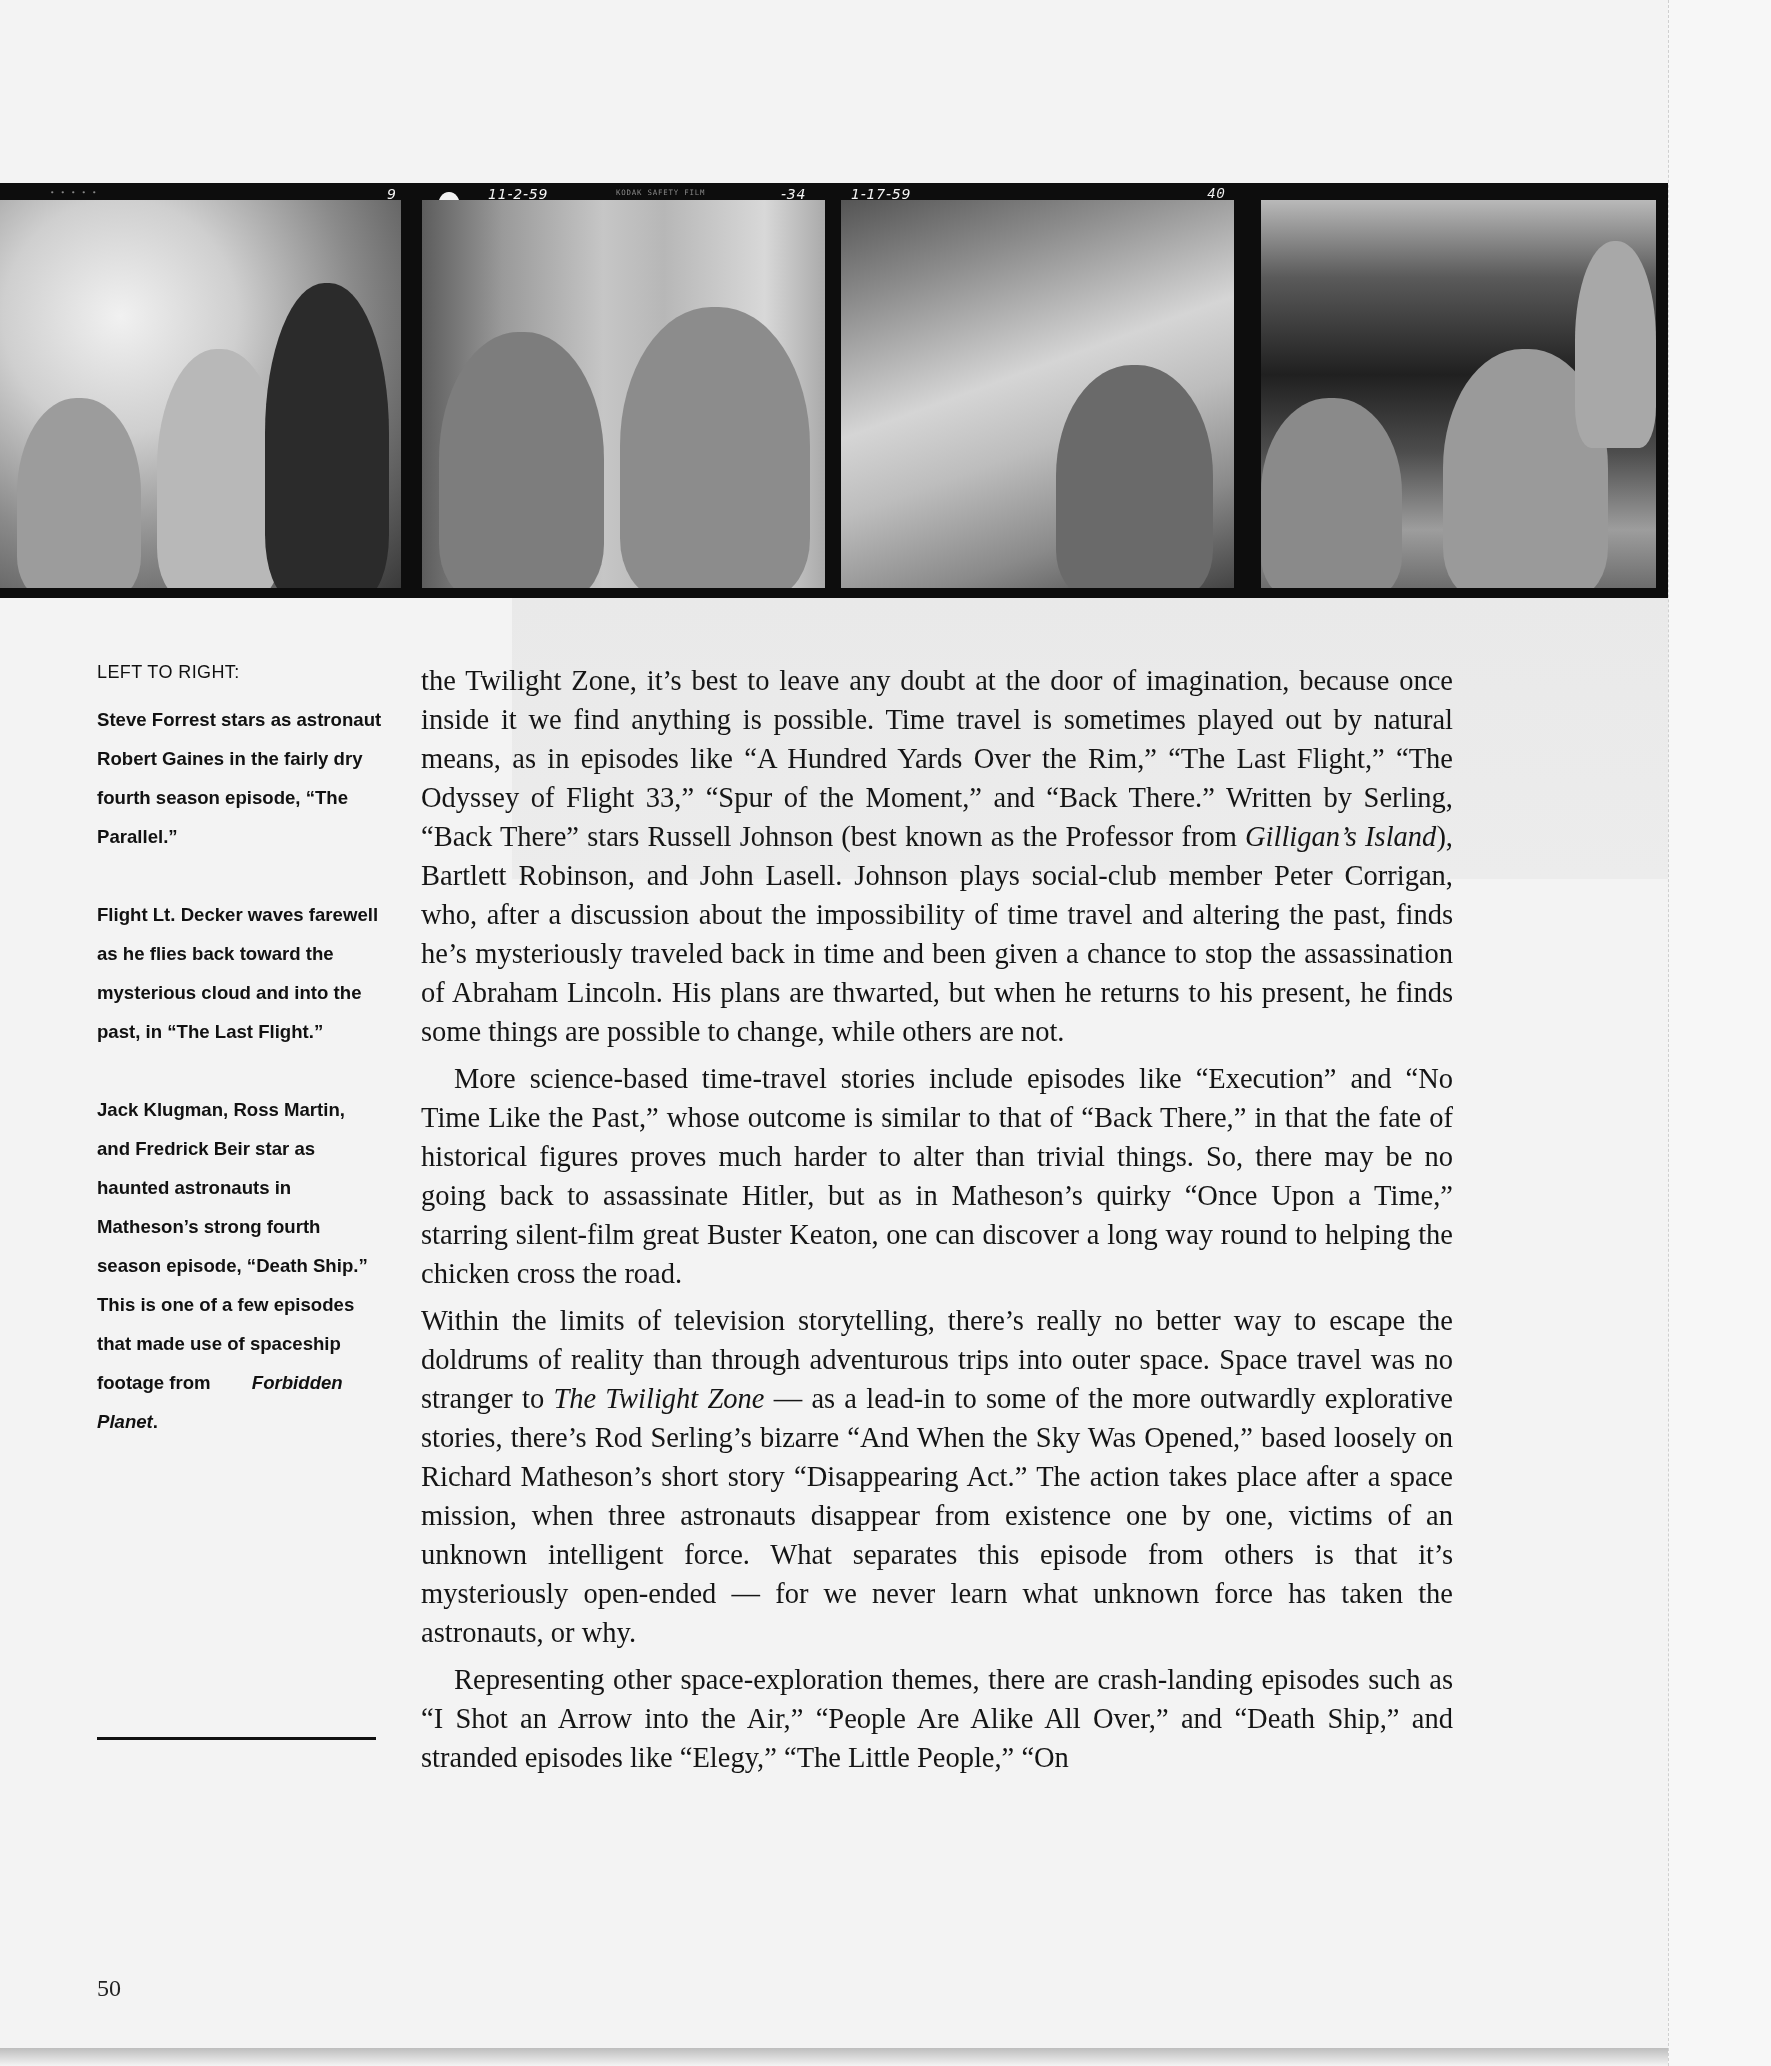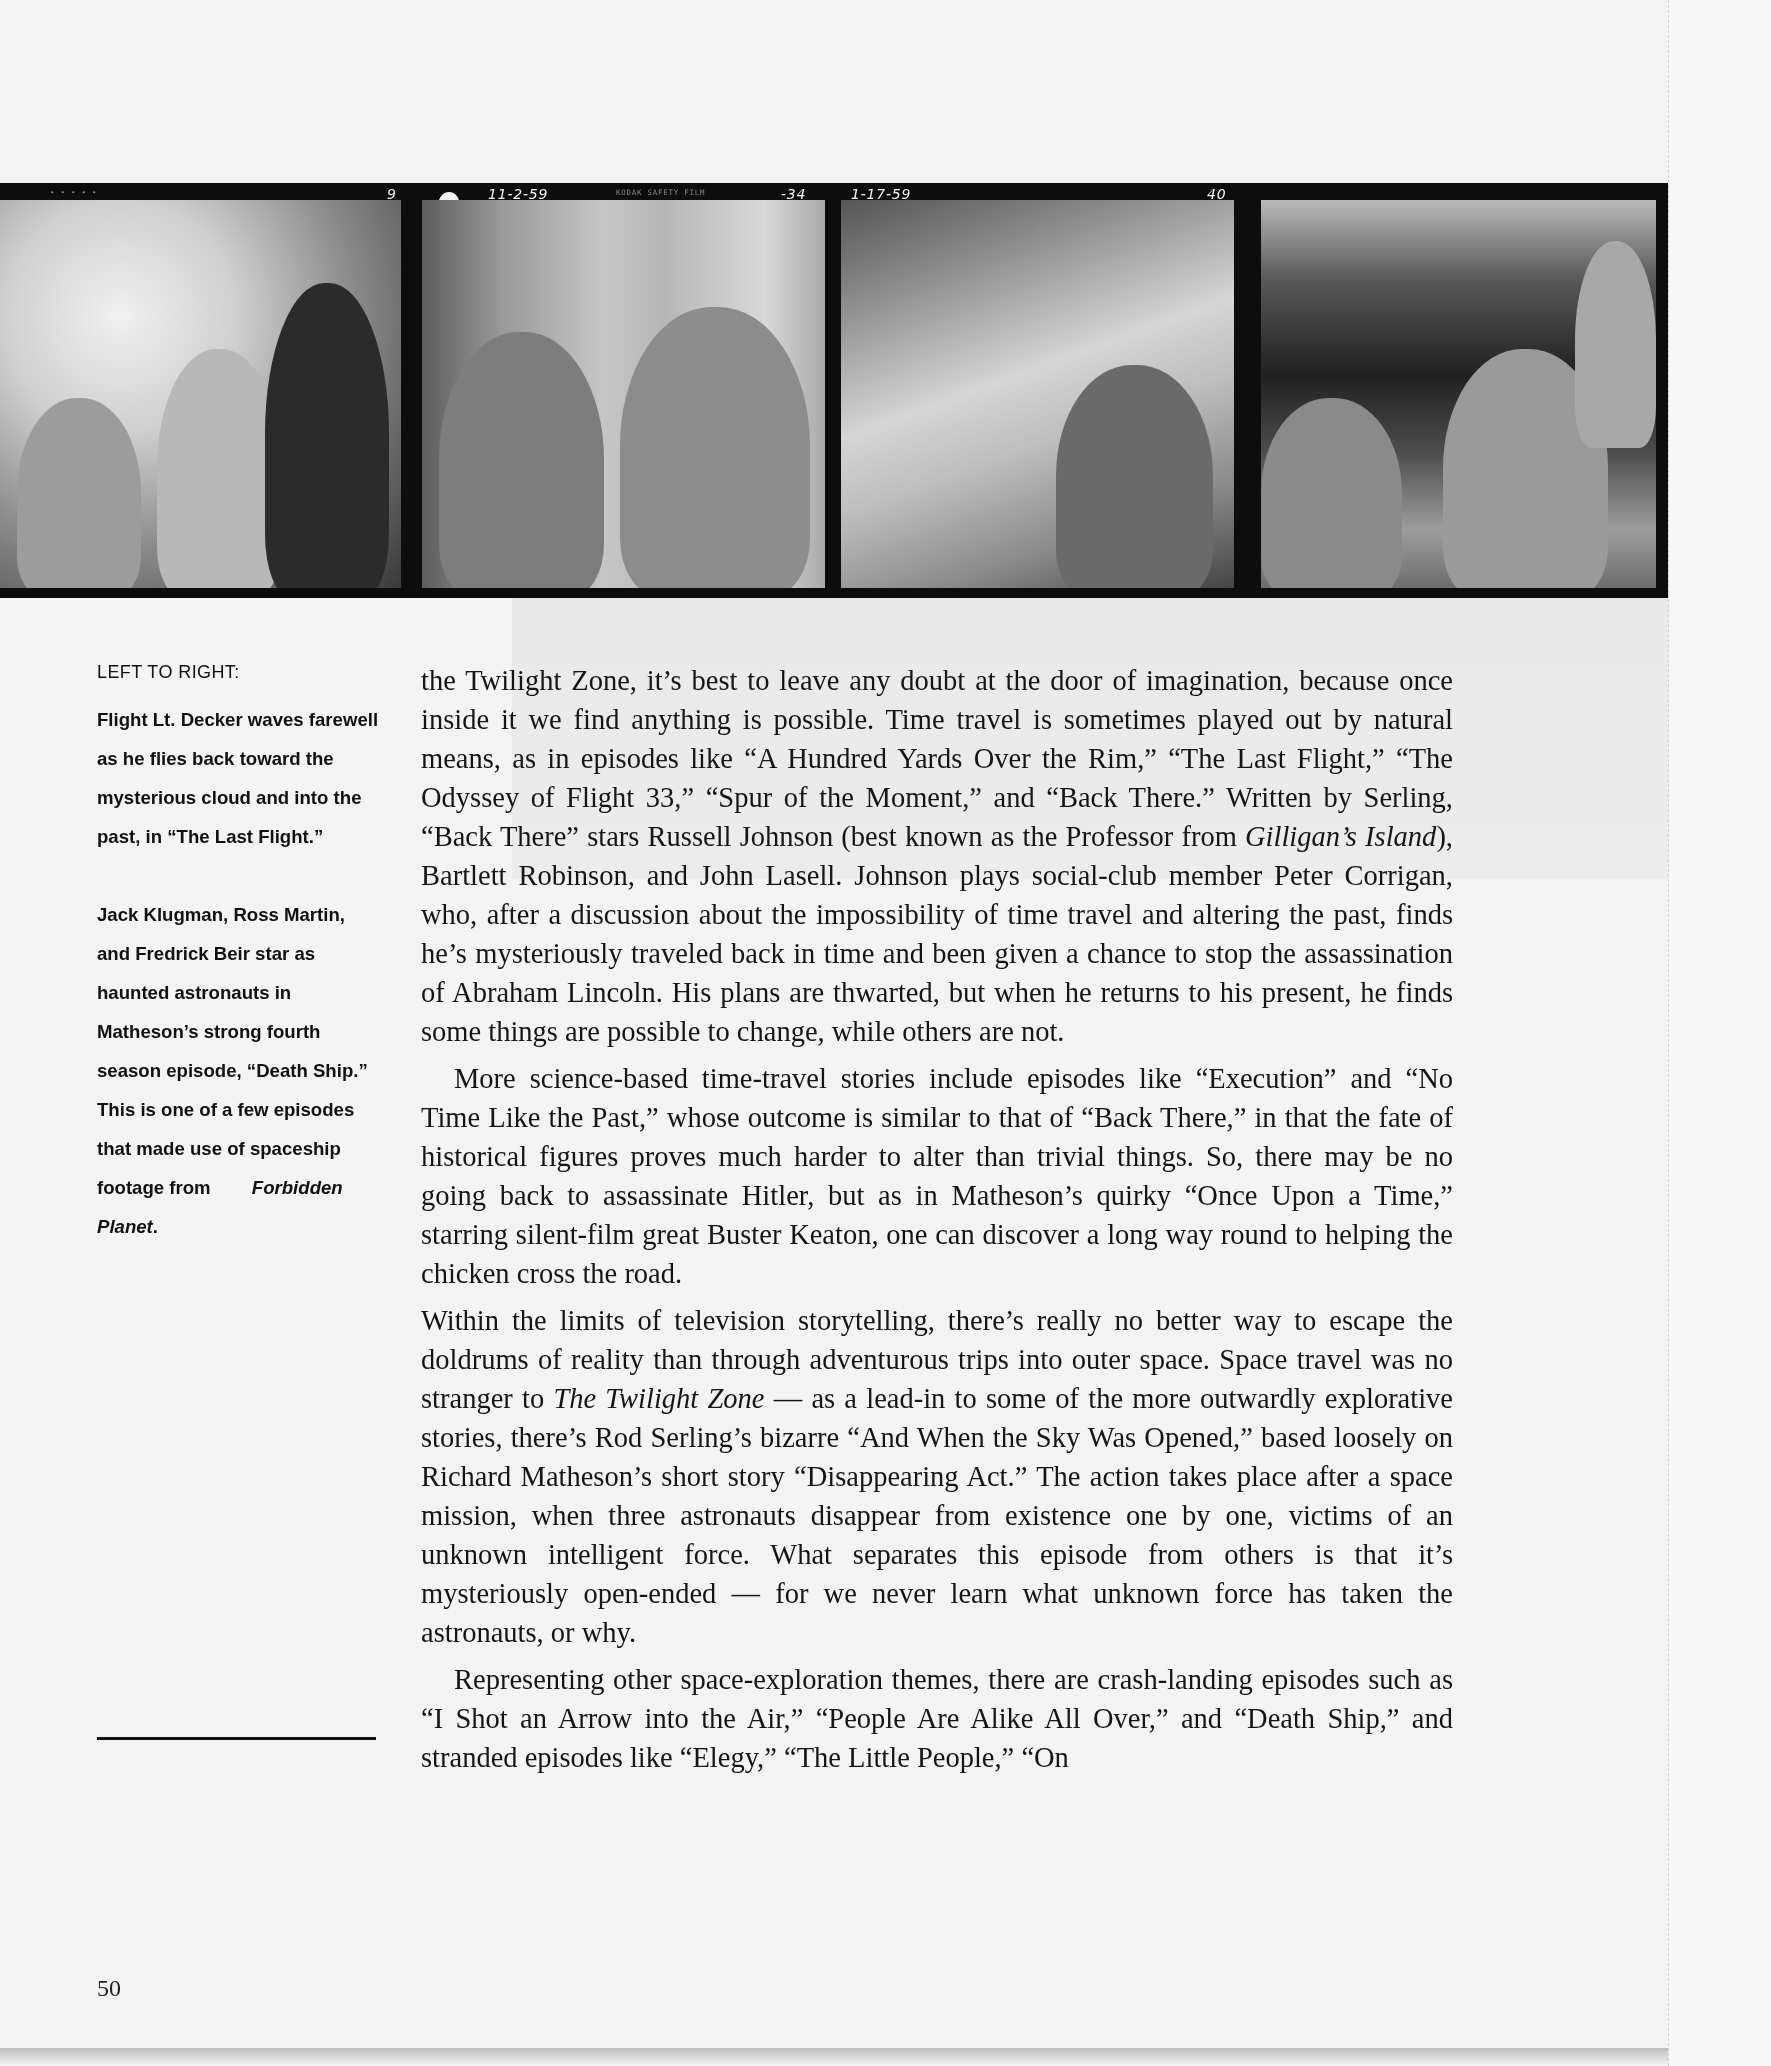--- a/index.html
+++ b/index.html
@@ -38,21 +38,21 @@
 <div class="gray-band"></div>
 
 <div class="filmstrip">
   <span class="frame-meta" style="left:50px;">• • • • •</span>
   <span class="frame-label" style="left:387px;">9</span>
   <span class="sprocket" style="left:438px;"></span>
   <span class="frame-label" style="left:488px;">11-2-59</span>
   <span class="frame-meta" style="left:616px;">KODAK SAFETY FILM</span>
   <span class="frame-label" style="left:781px;">-34</span>
   <span class="frame-label" style="left:851px;">1-17-59</span>
-  <span class="frame-label" style="left:1207px;">40</span>
+  <span class="frame-label" style="left:1207px;font-family:Liberation Mono, monospace;">40</span>
 
   <div class="frame f1">
     <div class="figure" style="left:16.5px; top:198px; width:124px; height:198px; background:#9c9c9c;"></div>
     <div class="figure" style="left:157px; top:149px; width:124px; height:248px; background:#b8b8b8;"></div>
     <div class="figure" style="left:265px; top:83px; width:124px; height:314px; background:#2b2b2b;"></div>
   </div>
   <div class="frame f2">
     <div class="figure" style="left:16.5px; top:132px; width:165px; height:265px; background:#7d7d7d;"></div>
     <div class="figure" style="left:198px; top:107px; width:190px; height:289px; background:#8c8c8c;"></div>
   </div>
@@ -61,20 +61,21 @@
   </div>
   <div class="frame f4">
     <div class="figure" style="left:0px; top:198px; width:141px; height:198px; background:#8a8a8a;"></div>
     <div class="figure" style="left:182px; top:149px; width:165px; height:248px; background:#9a9a9a;"></div>
     <div class="figure" style="left:314px; top:41px; width:81px; height:207px; background:#a8a8a8;"></div>
   </div>
 </div>
 
 <div class="caption-col">
   <div class="caption-lead">LEFT TO RIGHT:</div>
+  <p class="caption">Steve Forrest stars as astronaut Robert Gaines in the fairly dry fourth season episode, “The Parallel.”</p>
   <p class="caption">Flight Lt. Decker waves farewell as he flies back toward the mysterious cloud and into the past, in “The Last Flight.”</p>
   <p class="caption"><span>Jack Klugman, Ross Martin, and Fredrick Beir star as haunted astronauts in Matheson’s strong fourth season episode, “Death Ship.” This is one of a few episodes that made use of spaceship footage from </span><em>Forbidden Planet</em><span>.</span></p>
 </div>
 <div class="caption-rule"></div>
 
 <div class="body-col">
   <p><span>the Twilight Zone, it’s best to leave any doubt at the door of imagination, because once inside it we find anything is possible. Time travel is sometimes played out by natural means, as in episodes like “A Hundred Yards Over the Rim,” “The Last Flight,” “The Odyssey of Flight 33,” “Spur of the Moment,” and “Back There.” Written by Serling, “Back There” stars Russell Johnson (best known as the Professor from </span><em>Gilligan’s Island</em><span>), Bartlett Robinson, and John Lasell. Johnson plays social-club member Peter Corrigan, who, after a discussion about the impossibility of time travel and altering the past, finds he’s mysteriously traveled back in time and been given a chance to stop the assassination of Abraham Lincoln. His plans are thwarted, but when he returns to his present, he finds some things are possible to change, while others are not.</span></p>
   <p class="indent">More science-based time-travel stories include episodes like “Execution” and “No Time Like the Past,” whose outcome is similar to that of “Back There,” in that the fate of historical figures proves much harder to alter than trivial things. So, there may be no going back to assassinate Hitler, but as in Matheson’s quirky “Once Upon a Time,” starring silent-film great Buster Keaton, one can discover a long way round to helping the chicken cross the road.</p>
   <p><span>Within the limits of television storytelling, there’s really no better way to escape the doldrums of reality than through adventurous trips into outer space. Space travel was no stranger to </span><em>The Twilight Zone</em><span> — as a lead-in to some of the more outwardly explorative stories, there’s Rod Serling’s bizarre “And When the Sky Was Opened,” based loosely on Richard Matheson’s short story “Disappearing Act.” The action takes place after a space mission, when three astronauts disappear from existence one by one, victims of an unknown intelligent force. What separates this episode from others is that it’s mysteriously open-ended — for we never learn what unknown force has taken the astronauts, or why.</span></p>
   <p class="indent">Representing other space-exploration themes, there are crash-landing episodes such as “I Shot an Arrow into the Air,” “People Are Alike All Over,” and “Death Ship,” and stranded episodes like “Elegy,” “The Little People,” “On</p>

